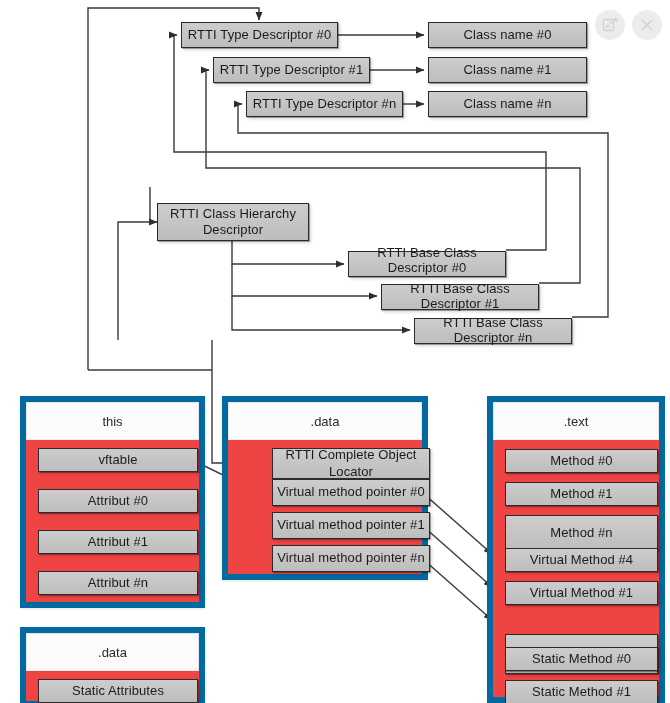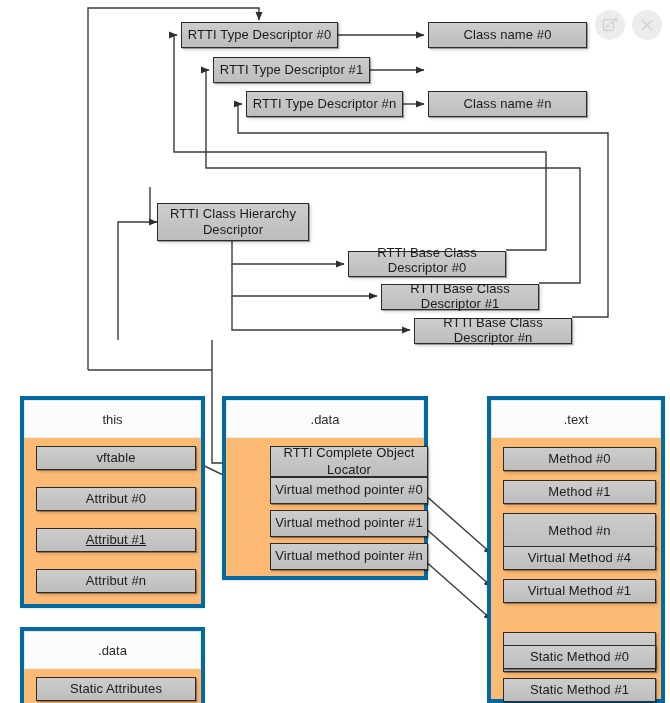--- a/index.html
+++ b/index.html
@@ -16,21 +16,21 @@
         background:linear-gradient(to bottom,#cdcdcd 0%,#c4c4c4 55%,#bdbdbd 100%);
         border:1px solid #2b2b2b;
         box-shadow:1px 1px 0 rgba(0,0,0,.30), 2px 2px 3px rgba(0,0,0,.16);
         display:flex;align-items:center;justify-content:center;
         text-align:center;color:#1b1b1b;font-size:13px;line-height:1.15;
         letter-spacing:.1px;padding:0 4px;}
   .node.two-line{line-height:1.25;}
 
   
   .panel{position:absolute;box-sizing:border-box;
-         background:#fdba74;border:4px solid #0369a1;
+         background:#ef4444;border:6px solid #0369a1;
          box-shadow:0 1px 2px rgba(0,0,0,.10);}
   .panel-hd{position:absolute;box-sizing:border-box;left:0;top:0;width:100%;
             height:38px;background:#fbfbfb;border:1px solid #e6e6e6;
             border-bottom:1px solid #ededed;
             display:flex;align-items:center;justify-content:center;
             font-size:13px;color:#2a2a2a;}
   .panel-body{position:absolute;left:0;top:38px;width:100%;bottom:0;}
   .panel .node{left:12px;}
 
   
@@ -87,20 +87,23 @@
   <div class="node" style="left:213px;top:57px;width:157px;height:26px;">
     <span>RTTI Type Descriptor #1</span>
   </div>
   <div class="node" style="left:246px;top:91px;width:157px;height:26px;">
     <span>RTTI Type Descriptor #n</span>
   </div>
 
   <div class="node" style="left:428px;top:22px;width:159px;height:26px;">
     <span>Class name #0</span>
   </div>
+  <div class="node" style="left:428px;top:57px;width:159px;height:26px;">
+    <span>Class name #1</span>
+  </div>
   <div class="node" style="left:428px;top:91px;width:159px;height:26px;">
     <span>Class name #n</span>
   </div>
 
   <div class="node two-line" style="left:157px;top:203px;width:152px;height:38px;">
     <span>RTTI Class Hierarchy Descriptor</span>
   </div>
 
   <div class="node" style="left:348px;top:251px;width:158px;height:26px;align-items:flex-end;">
     <span>RTTI Base Class Descriptor #0</span>
@@ -116,21 +119,21 @@
     <div class="panel-hd">
       <span>this</span>
     </div>
     <div class="panel-body">
       <div class="node" style="top:8px;width:160px;height:24px;">
         <span>vftable</span>
       </div>
       <div class="node" style="top:49px;width:160px;height:24px;">
         <span>Attribut #0</span>
       </div>
-      <div class="node" style="top:90px;width:160px;height:24px;text-decoration:underline;">
+      <div class="node" style="top:90px;width:160px;height:24px;">
         <span>Attribut #1</span>
       </div>
       <div class="node" style="top:131px;width:160px;height:24px;">
         <span>Attribut #n</span>
       </div>
     </div>
   </div>
 
   <div class="panel" style="left:222px;top:396px;width:206px;height:184px;">
     <div class="panel-hd">

